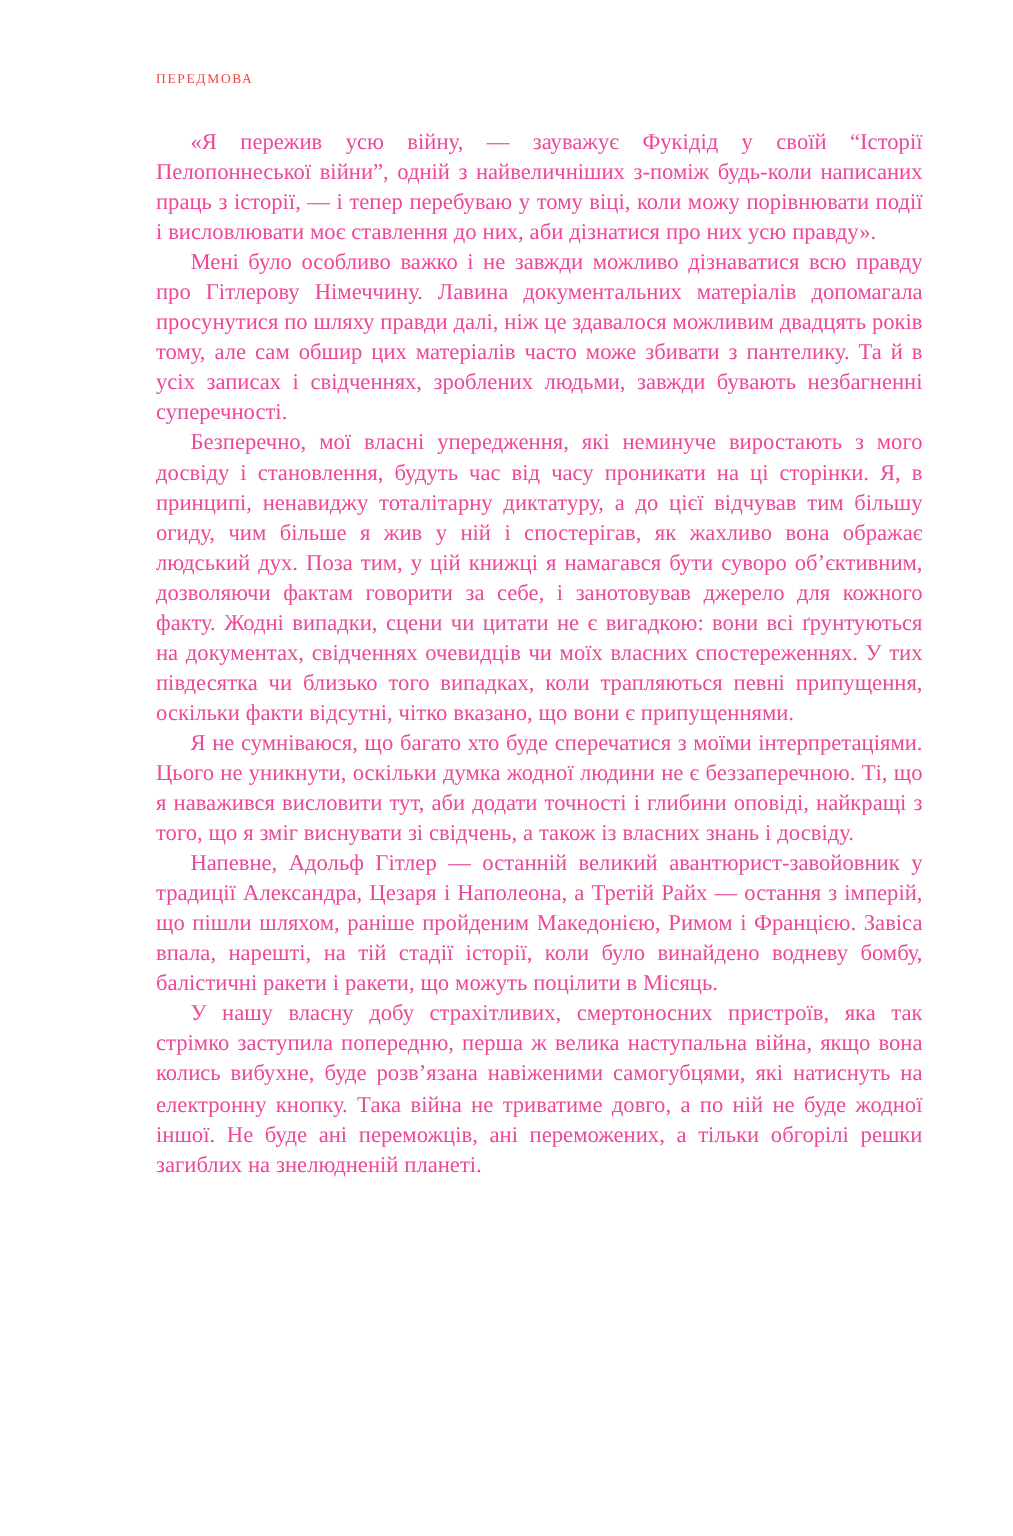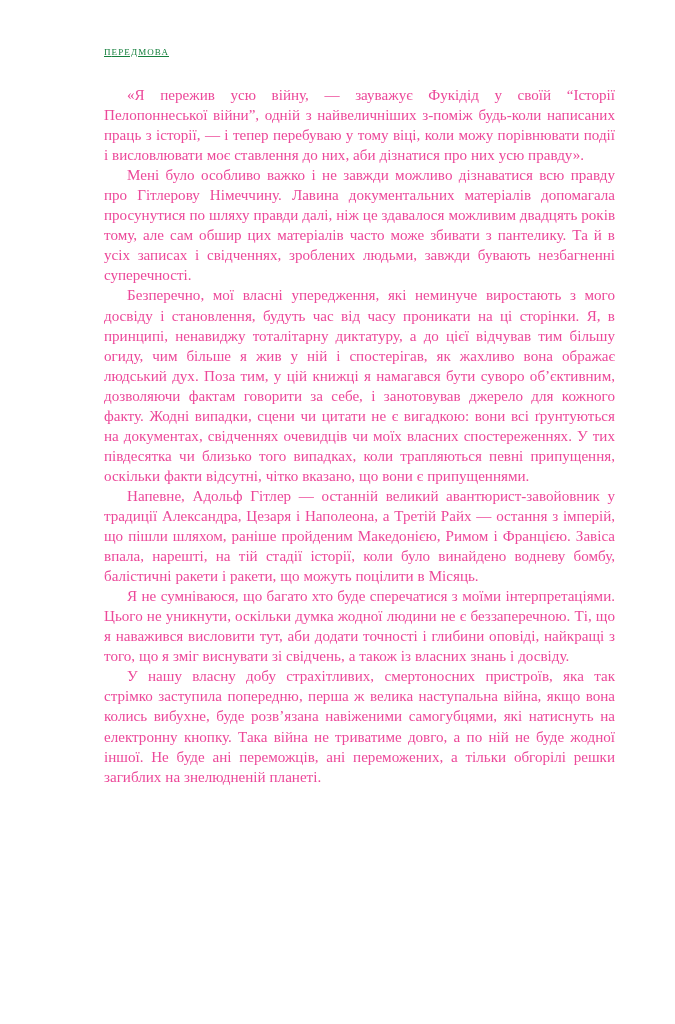--- a/index.html
+++ b/index.html
@@ -27,26 +27,25 @@
     position: absolute;
     left: 104px;
     top: 44px;
     width: 511px;
   }
   .chapter-header {
     font-size: 12.5px;
     letter-spacing: 1.1px;
     font-variant: small-caps;
     text-transform: lowercase;
-    color: #15803d;
+    color: #ef4444;
     margin: 0 0 26px 0;
     font-weight: 400;
     line-height: 1.2;
     white-space: nowrap;
-    text-decoration: underline;
   }
   .chapter-header::first-letter {
     font-size: 1.0em;
   }
   .body-text {
     margin: 0;
   }
   .body-text p {
     margin: 0;
     font-size: 15.1px;
@@ -69,19 +68,19 @@
 
 <div class="page">
   <div class="text-column">
 
     <h1 class="chapter-header">Передмова</h1>
 
     <div class="body-text">
       <p>«Я пережив усю війну, — зауважує Фукідід у своїй “Історії Пелопоннеської війни”, одній з найвеличніших з-поміж будь-коли написаних праць з історії, — і тепер перебуваю у тому віці, коли можу порівнювати події і висловлювати моє ставлення до них, аби дізнатися про них усю правду».</p>
       <p>Мені було особливо важко і не завжди можливо дізнаватися всю правду про Гітлерову Німеччину. Лавина документальних матеріалів допомагала просунутися по шляху правди далі, ніж це здавалося можливим двадцять років тому, але сам обшир цих матеріалів часто може збивати з пантелику. Та й в усіх записах і свідченнях, зроблених людьми, завжди бувають незбагненні суперечності.</p>
       <p>Безперечно, мої власні упередження, які неминуче виростають з мого досвіду і становлення, будуть час від часу проникати на ці сторінки. Я, в принципі, ненавиджу тоталітарну диктатуру, а до цієї відчував тим більшу огиду, чим більше я жив у ній і спостерігав, як жахливо вона ображає людський дух. Поза тим, у цій книжці я намагався бути суворо об’єктивним, дозволяючи фактам говорити за себе, і занотовував джерело для кожного факту. Жодні випадки, сцени чи цитати не є вигадкою: вони всі ґрунтуються на документах, свідченнях очевидців чи моїх власних спостереженнях. У тих півдесятка чи близько того випадках, коли трапляються певні припущення, оскільки факти відсутні, чітко вказано, що вони є припущеннями.</p>
+      <p>Я не сумніваюся, що багато хто буде сперечатися з моїми інтерпретаціями. Цього не уникнути, оскільки думка жодної людини не є беззаперечною. Ті, що я наважився висловити тут, аби додати точності і глибини оповіді, найкращі з того, що я зміг виснувати зі свідчень, а також із власних знань і досвіду.</p>
       <p>Напевне, Адольф Гітлер — останній великий авантюрист-завойовник у традиції Александра, Цезаря і Наполеона, а Третій Райх — остання з імперій, що пішли шляхом, раніше пройденим Македонією, Римом і Францією. Завіса впала, нарешті, на тій стадії історії, коли було винайдено водневу бомбу, балістичні ракети і ракети, що можуть поцілити в Місяць.</p>
-      <p>Я не сумніваюся, що багато хто буде сперечатися з моїми інтерпретаціями. Цього не уникнути, оскільки думка жодної людини не є беззаперечною. Ті, що я наважився висловити тут, аби додати точності і глибини оповіді, найкращі з того, що я зміг виснувати зі свідчень, а також із власних знань і досвіду.</p>
       <p>У нашу власну добу страхітливих, смертоносних пристроїв, яка так стрімко заступила попередню, перша ж велика наступальна війна, якщо вона колись вибухне, буде розв’язана навіженими самогубцями, які натиснуть на електронну кнопку. Така війна не триватиме довго, а по ній не буде жодної іншої. Не буде ані переможців, ані переможених, а тільки обгорілі решки загиблих на знелюдненій планеті.</p>
     </div>
 
   </div>
 </div>
 
 </body></html>

